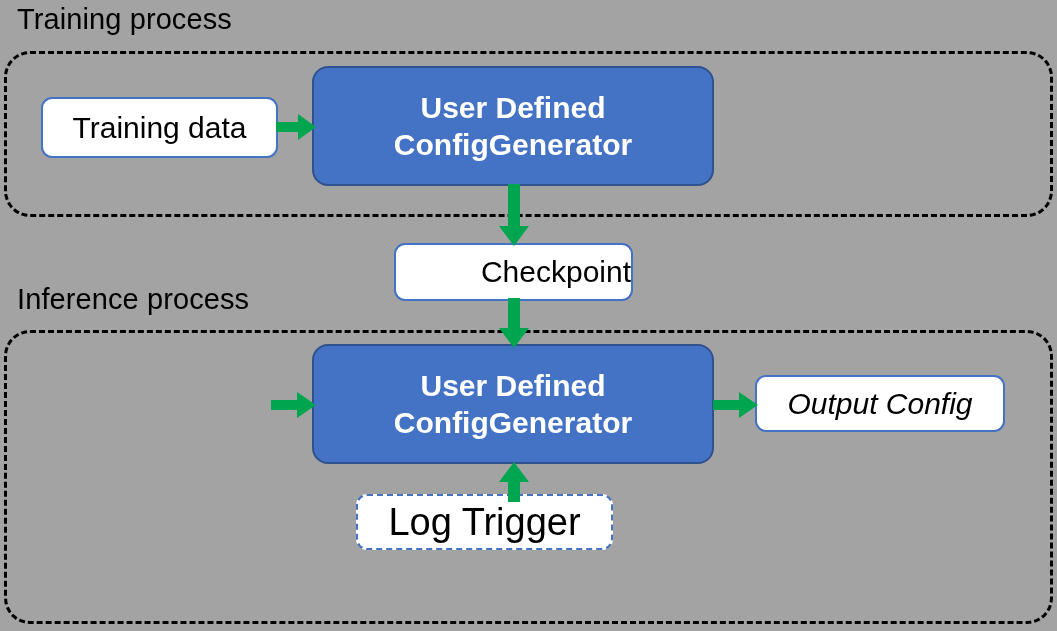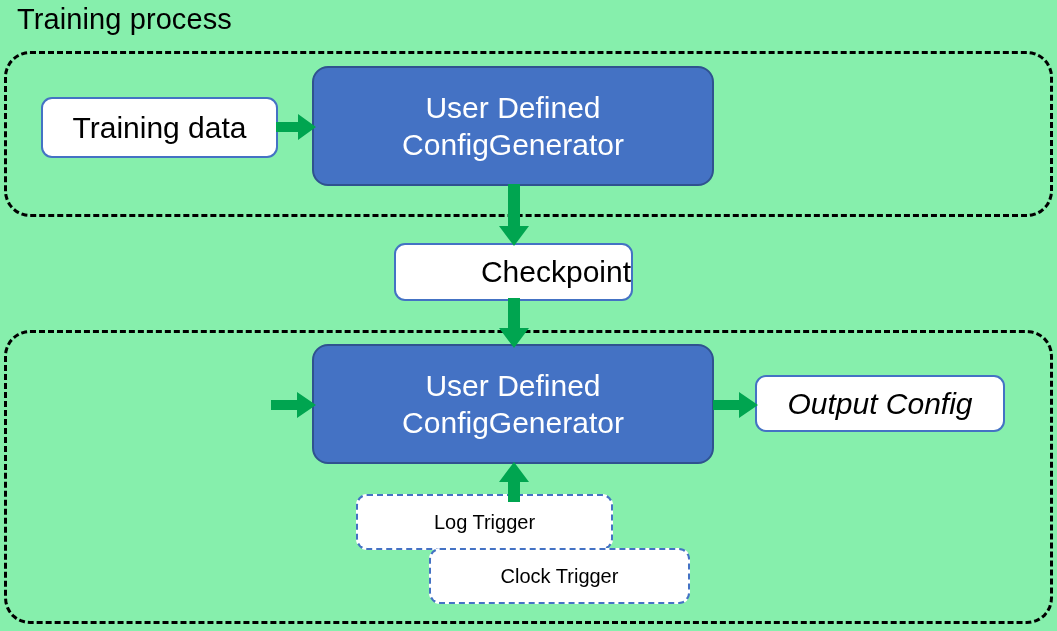--- a/index.html
+++ b/index.html
@@ -12,21 +12,21 @@
     font-family: "Liberation Sans", "DejaVu Sans", sans-serif;
     color: #000000;
     -webkit-font-smoothing: antialiased;
   }
 
   #canvas {
     position: relative;
     width: 1057px;
     height: 631px;
     overflow: hidden;
-    background: #86efac;
+    background: #a3a3a3;
   }
 
   
   .section-caption {
     position: absolute;
     font-size: 29px;
     line-height: 34px;
     color: #000000;
     white-space: nowrap;
     letter-spacing: 0.1px;
@@ -76,36 +76,37 @@
     align-items: center;
     justify-content: center;
     background: #4472C4;
     border: 2px solid #2F528F;
     border-radius: 16px;
     color: #ffffff;
     font-size: 30px;
     line-height: 37px;
     text-align: center;
     z-index: 3;
+    font-weight: bold;
   }
   #node-udcg-training  { left: 312px; top: 66px;  width: 402px; height: 120px; }
   #node-udcg-inference { left: 312px; top: 344px; width: 402px; height: 120px; }
   .node-blue .line { display: block; }
 
   
   .node-trigger {
     position: absolute;
     box-sizing: border-box;
     display: flex;
     align-items: center;
     justify-content: center;
     background: #ffffff;
     border: 2px dashed #4472C4;
     border-radius: 11px;
-    font-size: 20px;
+    font-size: 38px;
     line-height: 34px;
     color: #000000;
     white-space: nowrap;
   }
   #node-log-trigger   { left: 356px; top: 494px; width: 257px; height: 56px; z-index: 2; }
   #node-clock-trigger { left: 429px; top: 548px; width: 261px; height: 56px; z-index: 3; }
 
   
   .arrow {
     position: absolute;
@@ -153,20 +154,21 @@
   <div class="node" id="node-checkpoint">
     <span>Checkpoint</span>
   </div>
 
   <div class="arrow" id="arrow-checkpoint-to-udcg">
     <svg width="32" height="50" viewBox="0 0 32 50">
       <path d="M10 0 H22 V30 H31 L16 50 L1 30 H10 Z" fill="#00A550"></path>
     </svg>
   </div>
 
+  <div class="section-caption" id="caption-inference">Inference process</div>
 
   <div class="process-container" id="container-inference"></div>
 
 
   <div class="node-blue" id="node-udcg-inference">
     <span class="line">User Defined</span>
     <span class="line">ConfigGenerator</span>
   </div>
 
   <div class="node" id="node-output-config">
@@ -188,17 +190,14 @@
   <div class="arrow" id="arrow-logtrigger-to-udcg">
     <svg width="32" height="40" viewBox="0 0 32 40">
       <path d="M16 0 L31 20 H22 V40 H10 V20 H1 Z" fill="#00A550"></path>
     </svg>
   </div>
 
   <div class="node-trigger" id="node-log-trigger">
     <span>Log Trigger</span>
   </div>
 
-  <div class="node-trigger" id="node-clock-trigger">
-    <span>Clock Trigger</span>
-  </div>
 
 </div>
 
 </body></html>

